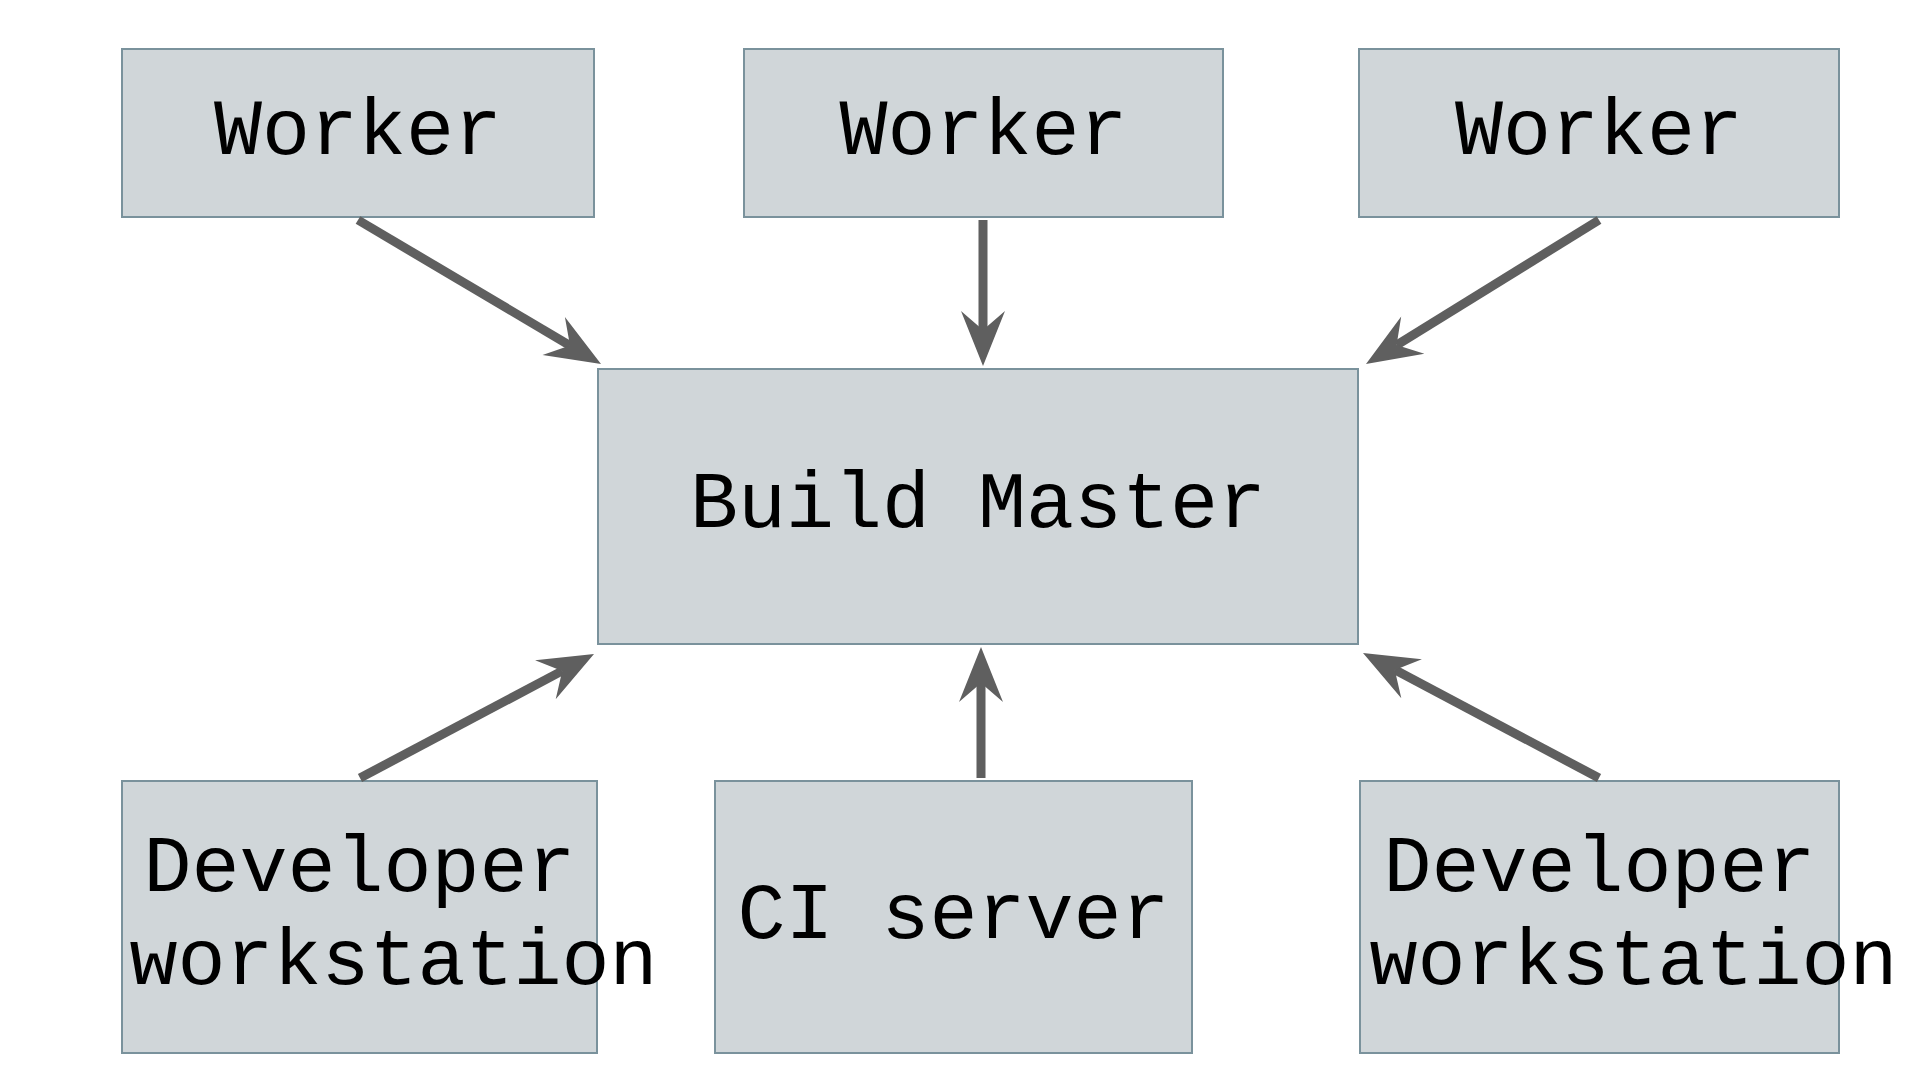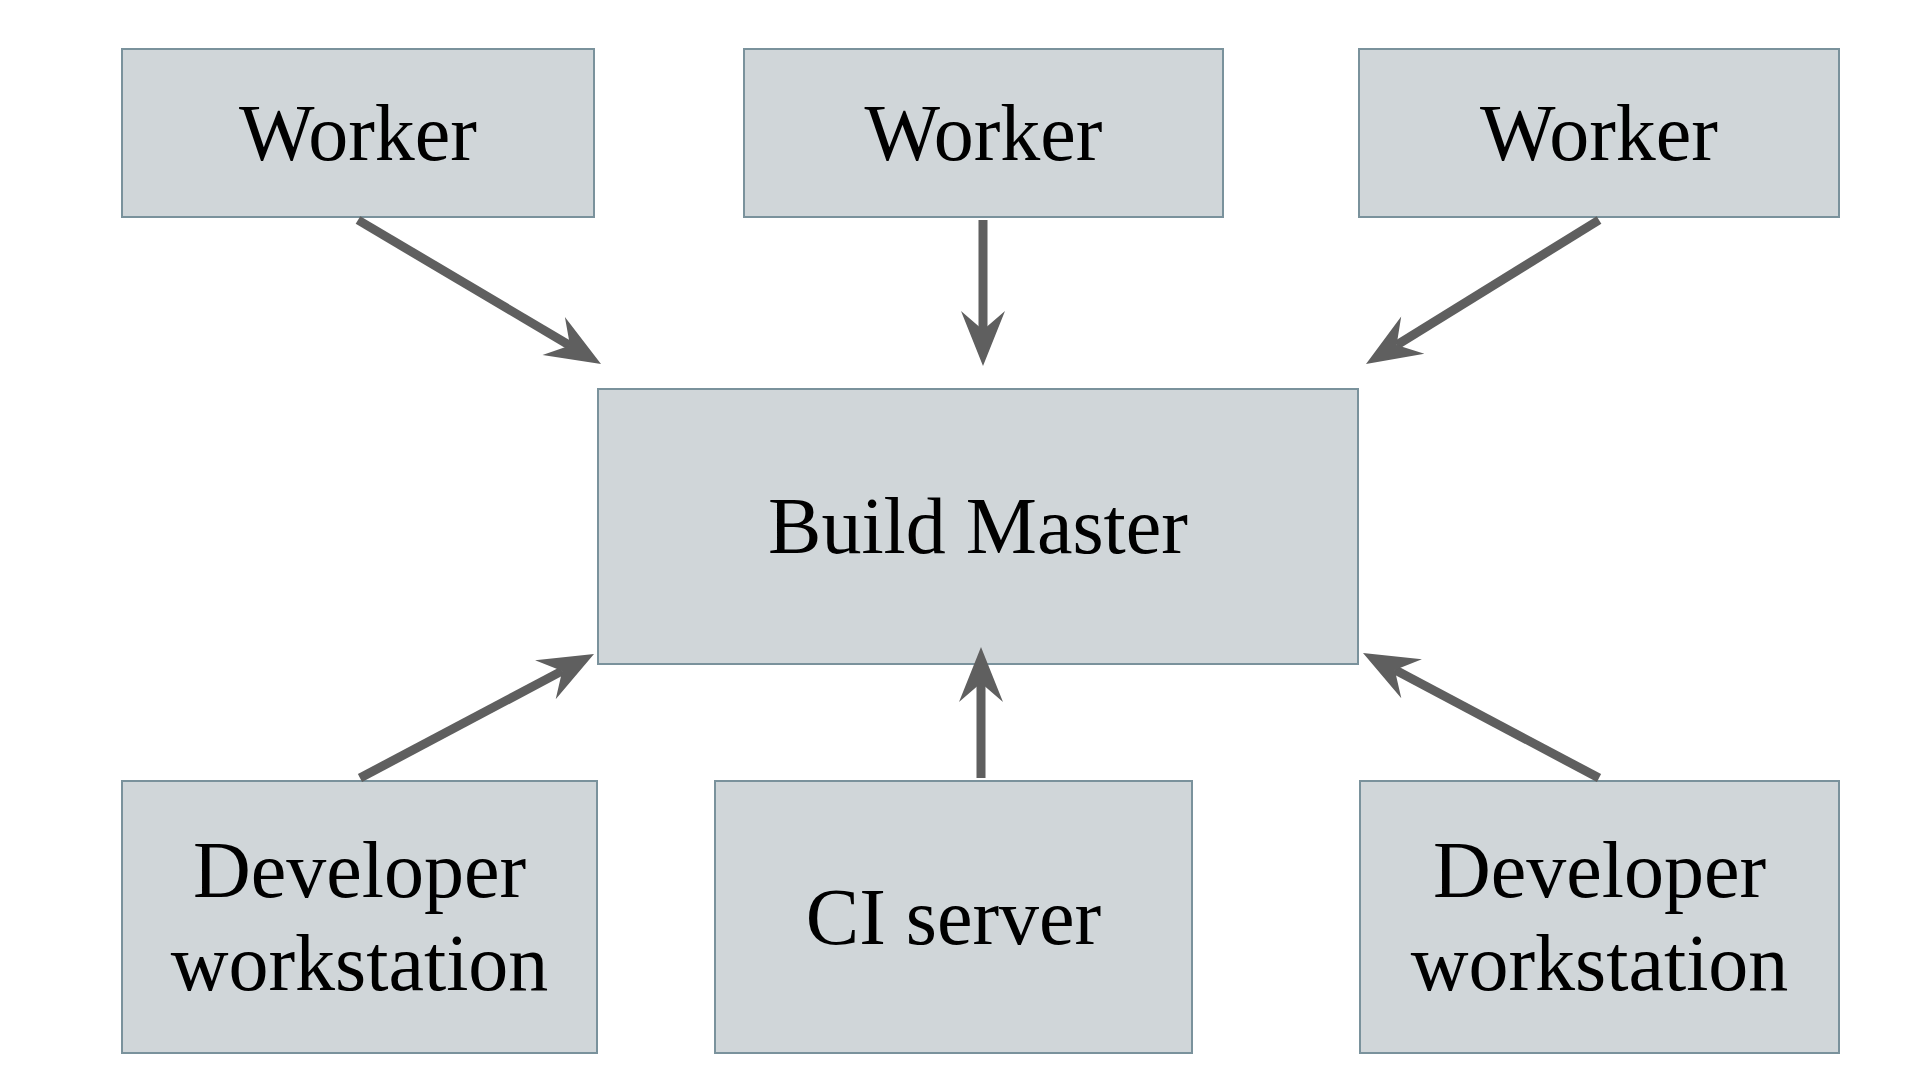--- a/index.html
+++ b/index.html
@@ -5,42 +5,42 @@
   html, body {
     margin: 0;
     padding: 0;
     background: #ffffff;
   }
   .canvas {
     position: relative;
     width: 1910px;
     height: 1090px;
     background: var(--bg, #ffffff);
-    font-family: Liberation Serif, serif;
+    font-family: Liberation Mono, monospace;
     overflow: hidden;
   }
   .node {
     position: absolute;
     box-sizing: border-box;
     background: var(--node-fill, #d0d6d9);
     border: 2px solid var(--node-border, #7a929c);
     display: flex;
     align-items: center;
     justify-content: center;
     text-align: center;
     font-size: 80px;
     line-height: 1.16;
     color: var(--text, #000000);
     letter-spacing: 0;
   }
   
   .node--worker-1      { left: 121px;  top: 48px;  width: 474px; height: 170px; }
   .node--worker-2      { left: 743px;  top: 48px;  width: 481px; height: 170px; }
   .node--worker-3      { left: 1358px; top: 48px;  width: 482px; height: 170px; }
-  .node--build-master  { left: 597px;  top: 388px; width: 762px; height: 277px; }
+  .node--build-master  { left: 597px;  top: 368px; width: 762px; height: 277px; }
   .node--dev-left      { left: 121px;  top: 780px; width: 477px; height: 274px; }
   .node--ci-server     { left: 714px;  top: 780px; width: 479px; height: 274px; }
   .node--dev-right     { left: 1359px; top: 780px; width: 481px; height: 274px; }
   .node--dev-left .node-label,
   .node--dev-right .node-label { max-width: 460px; }
 
   .edges {
     position: absolute;
     left: 0;
     top: 0;

